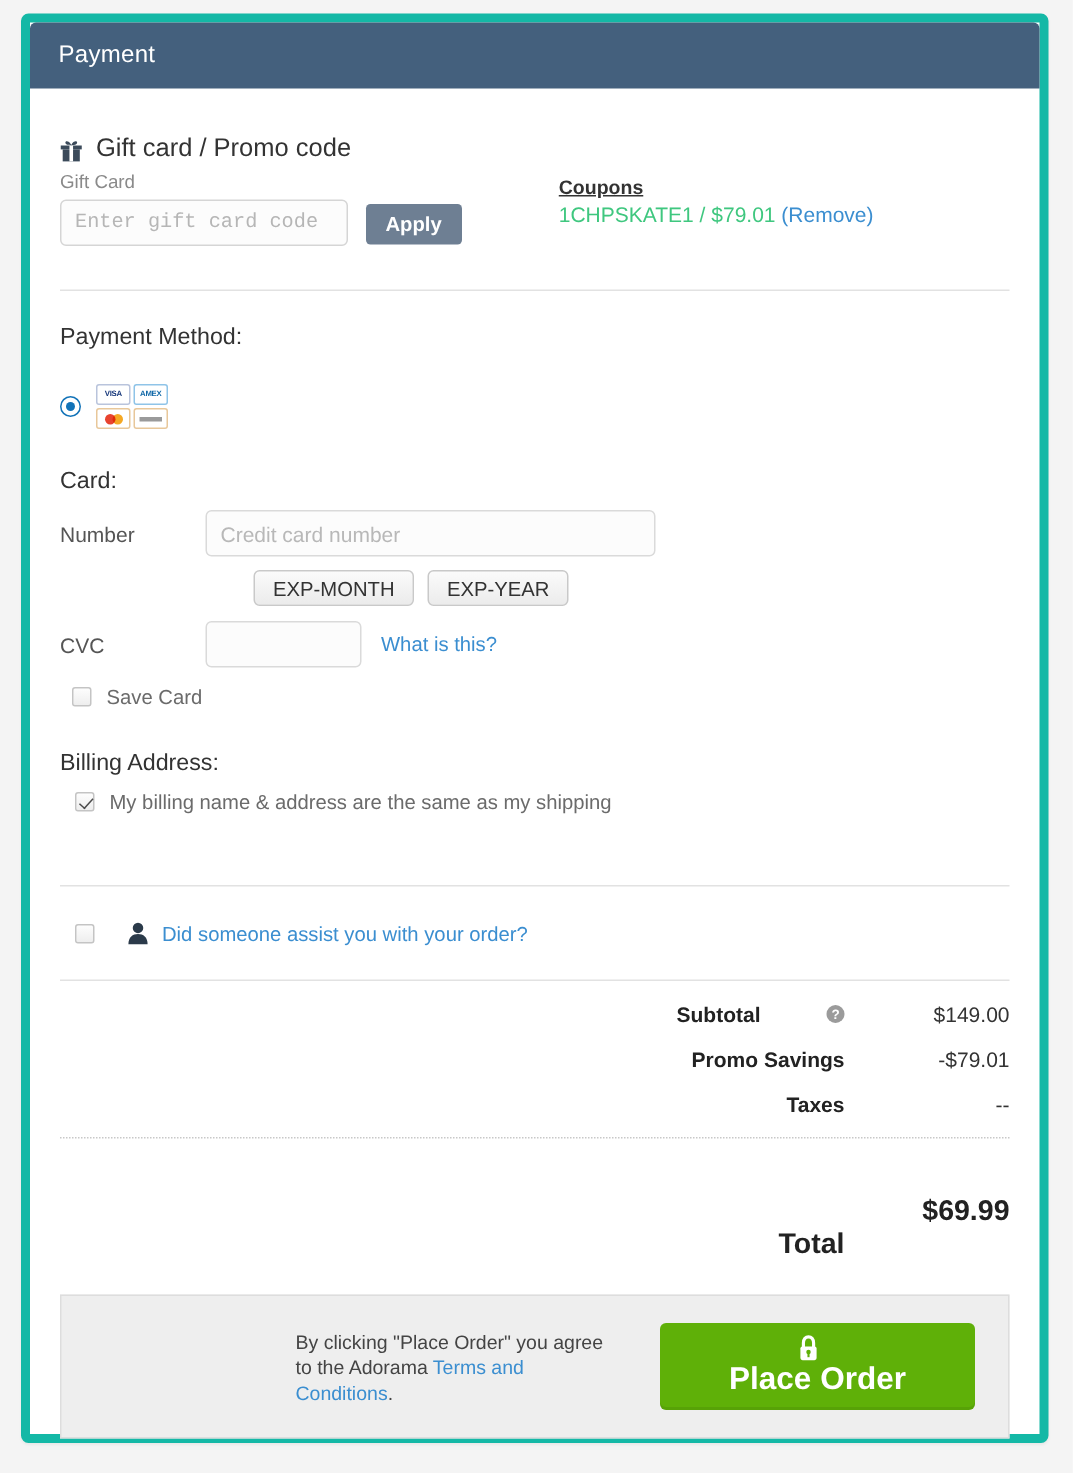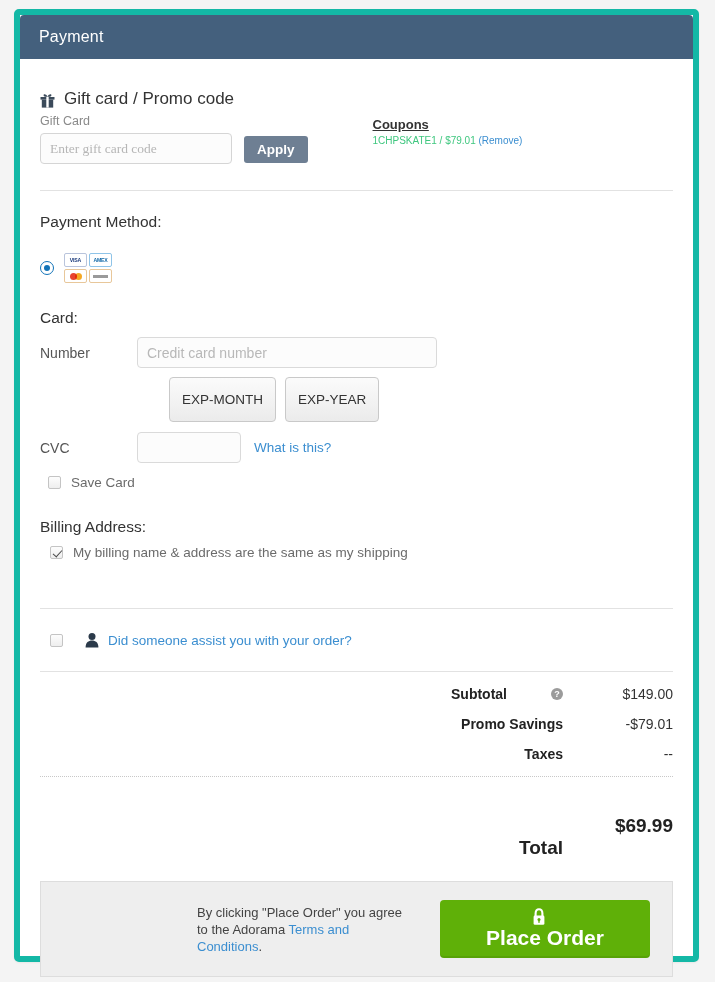--- a/index.html
+++ b/index.html
@@ -74,21 +74,21 @@
   .gc-input {
     width: 192px;
     height: 31px;
     border: 1px solid #d5d5d5;
     border-radius: 4px;
     background: #fcfcfc;
     padding: 0 9px;
     box-sizing: border-box;
     font-size: 13.5px;
     color: #555;
-    font-family: Liberation Serif, serif;
+    font-family: Liberation Mono, monospace;
     outline: none;
   }
   .gc-input::placeholder { color: #b6b6b6; }
 
   .apply-btn {
     margin-left: 12px;
     height: 27px;
     padding: 0 13px;
     background: #6e7f93;
     color: #ffffff;
@@ -103,21 +103,21 @@
   }
 
   .coupons-box { margin-left: 65px; position: relative; top: -16px; }
   .coupons-title {
     font-size: 13px;
     font-weight: bold;
     color: #333333;
     text-decoration: underline;
     margin-bottom: 3px;
   }
-  .coupon-line { font-size: 10px; }
+  .coupon-line { font-size: 14px; }
   .coupon-code { color: #3fc77f; }
   .coupon-remove { color: #3b8ed0; cursor: pointer; }
 
   
   .divider {
     height: 1px;
     background: #e2e2e2;
     margin: 0;
   }
   .divider.dotted {
@@ -212,21 +212,21 @@
     font-size: 14px;
     color: #555;
     font-family: "Liberation Sans", sans-serif;
     outline: none;
   }
   .cc-input::placeholder { color: #b8b8b8; }
   .cvc-input { width: 104px; }
 
   .exp-row { display: flex; margin-top: 9px; padding-left: 129px; }
   .exp-select {
-    height: 45px;
+    height: 24px;
     padding: 0 12px;
     border: 1px solid #c9c9c9;
     border-radius: 4px;
     background: linear-gradient(to bottom, #fbfbfb 0%, #ebebeb 100%);
     font-size: 13.5px;
     color: #333333;
     font-family: "Liberation Sans", sans-serif;
     cursor: pointer;
     box-sizing: border-box;
   }

